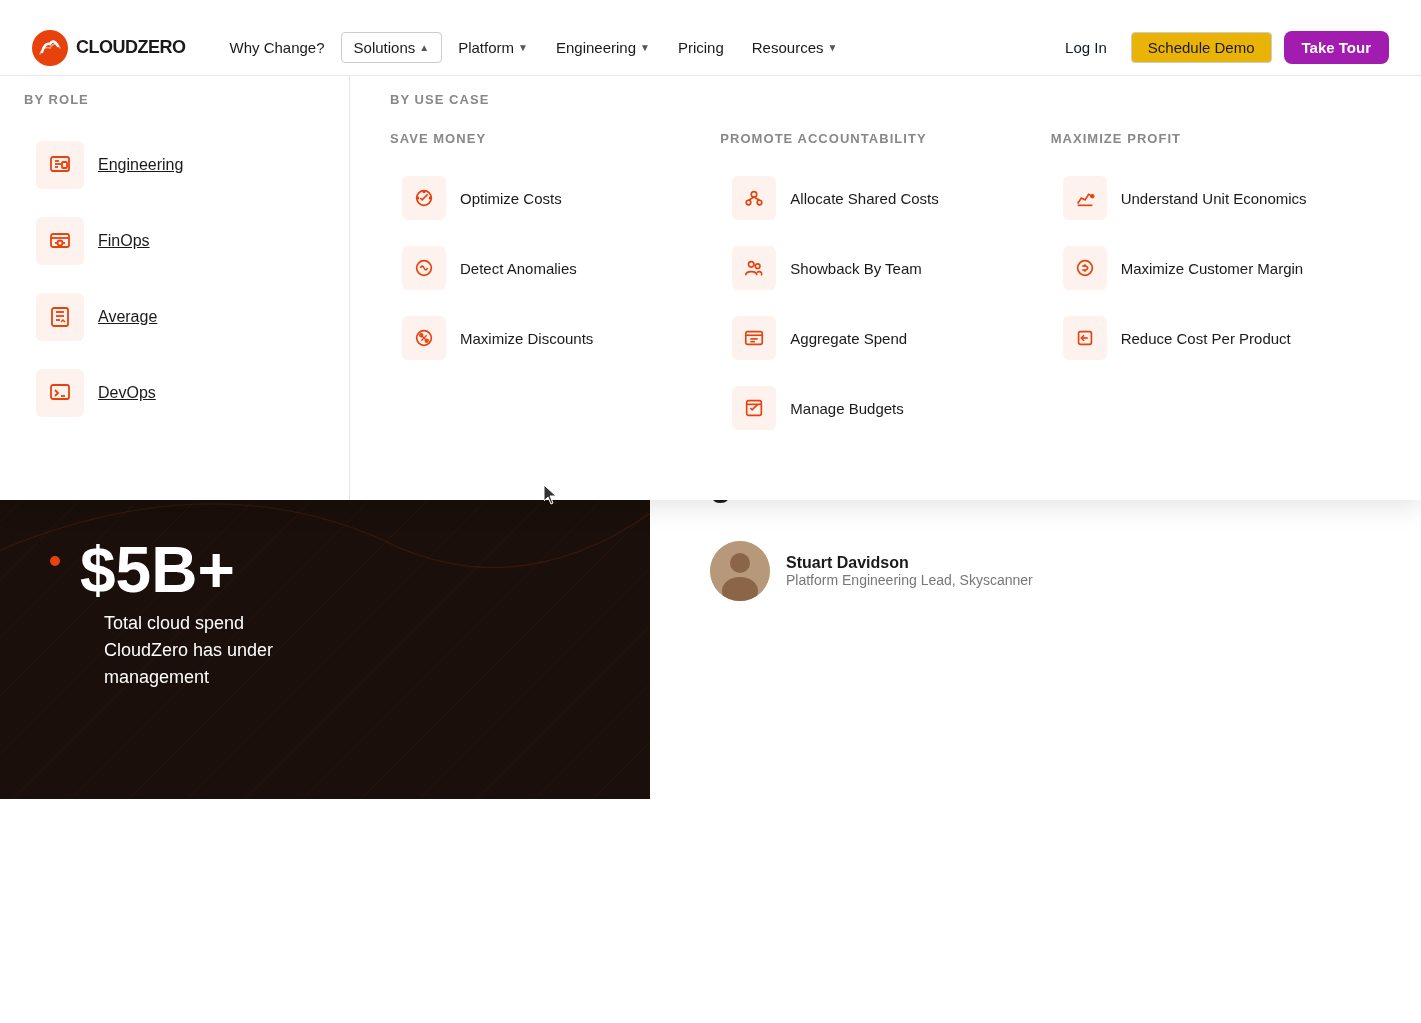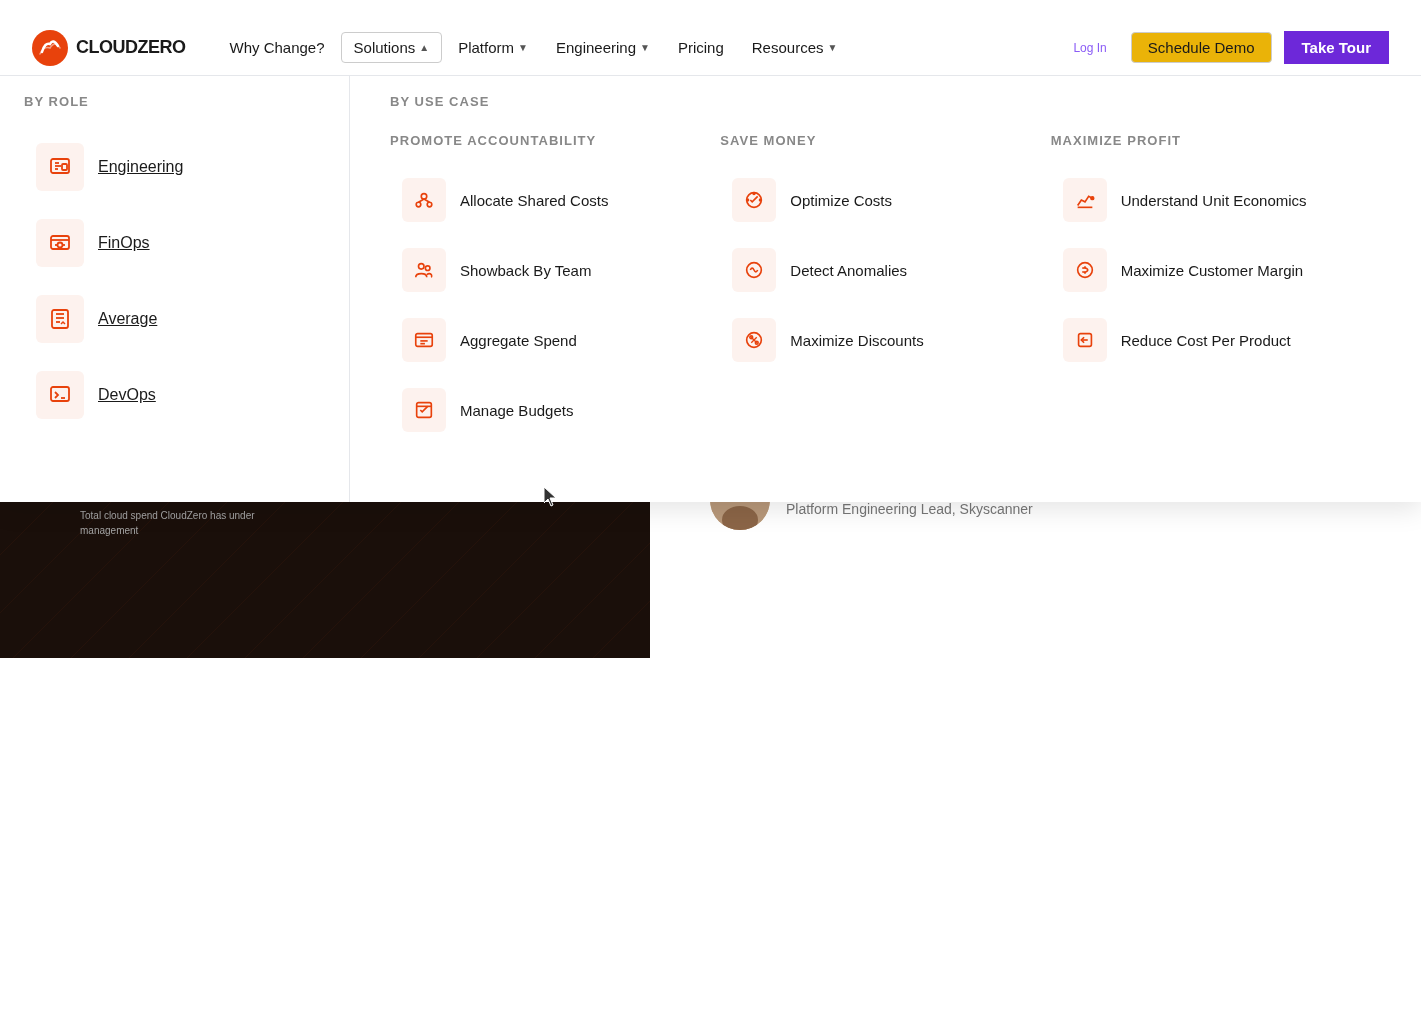--- a/index.html
+++ b/index.html
@@ -15,28 +15,28 @@
     .nav-logo-icon { width: 36px; height: 36px; }
     .nav-logo-text { font-weight: 700; font-size: 18px; color: #1a1a1a; letter-spacing: -0.5px; }
     .nav-links { display: flex; align-items: center; gap: 4px; flex: 1; }
     .nav-link {
       padding: 6px 12px; font-size: 15px; color: #1a1a1a; cursor: pointer;
       border-radius: 4px; display: flex; align-items: center; gap: 4px;
     }
     .nav-link.active { border: 1.5px solid #ccc; border-radius: 4px; text-align: center; }
     .nav-link .chevron { font-size: 10px; color: #555; }
     .nav-right { display: flex; align-items: center; gap: 12px; }
-    .btn-login { font-size: 12px; color: #8b5cf6; cursor: pointer; padding: 6px 12px; }
+    .btn-login { font-size: 15px; color: #0f172a; cursor: pointer; padding: 6px 12px; }
     .btn-schedule { font-size: 15px; color: #1a1a1a; cursor: pointer; padding: 6px 16px; border: 1.5px solid #ccc; border-radius: 4px; background: #eab308; }
-    .btn-tour { font-size: 15px; color: #fff; cursor: pointer; padding: 8px 18px; border: none; border-radius: 0; background: #6d28d9; font-weight: 600; }
+    .btn-tour { font-size: 15px; color: #fff; cursor: pointer; padding: 8px 18px; border: none; border-radius: 8px; background: #a21caf; font-weight: 600; }
 
     
     .dropdown-panel {
       position: absolute; top: 56px; left: 0; right: 0;
-      background: #fff; border-top: 6px solid #4d7c0f;
+      background: #fff; border-top: 4px solid #4d7c0f;
       box-shadow: 0 8px 24px rgba(0,0,0,0.1);
       display: flex; z-index: 99;
     }
 
     
     .by-role {
       width: 350px; min-height: 440px;
       border-right: 1px solid #e5e7eb;
       padding: 32px 24px;
     }
@@ -92,21 +92,21 @@
         transparent,
         transparent 40px,
         rgba(180,60,20,0.07) 40px,
         rgba(180,60,20,0.07) 41px
       );
     }
     .stat-block { margin-bottom: 48px; position: relative; z-index: 1; }
     .stat-row { display: flex; align-items: flex-start; gap: 20px; }
     .stat-dot { width: 10px; height: 10px; background: #e8420c; border-radius: 50%; margin-top: 18px; flex-shrink: 0; }
     .stat-number { font-size: 64px; font-weight: 700; color: #fff; line-height: 1; min-width: 180px; }
-    .stat-desc { font-size: 10px; color: #a3a3a3; line-height: 1.5; padding-top: 8px; max-width: 200px; }
+    .stat-desc { font-size: 18px; color: #ffffff; line-height: 1.5; padding-top: 8px; max-width: 200px; margin-left: 24px; }
 
     
     .quote-panel {
       flex: 1; background: #fff; padding: 60px 60px;
       display: flex; flex-direction: column; justify-content: center;
     }
     .source-logo { font-size: 22px; font-weight: 700; color: #1a1a1a; margin-bottom: 24px; font-style: italic; opacity: 0.6; }
     .quote-text { font-size: 36px; font-weight: 700; color: #1a1a1a; line-height: 1.25; margin-bottom: 36px; }
     .quote-author { display: flex; align-items: center; gap: 16px; }
     .author-avatar {
@@ -216,20 +216,58 @@
         <span class="role-label">DevOps</span>
       </div>
     </div>
   </div>
 
   <div class="by-use-case">
     <div class="section-title">By Use Case</div>
     <div class="use-case-columns">
 
       <div class="use-case-col">
+        <div class="col-title">Save Money</div>
+        <div class="use-case-items">
+          <div class="use-case-item">
+            <div class="item-icon-box">
+              <svg viewBox="0 0 24 24" fill="none" stroke="#e8420c" stroke-width="1.8">
+                <circle cx="12" cy="12" r="8"></circle>
+                <path d="M8 12 L10 14 L16 8"></path>
+                <circle cx="12" cy="5" r="1" fill="#e8420c"></circle>
+                <circle cx="19" cy="12" r="1" fill="#e8420c"></circle>
+                <circle cx="5" cy="12" r="1" fill="#e8420c"></circle>
+              </svg>
+            </div>
+            <span class="item-label">Optimize Costs</span>
+          </div>
+          <div class="use-case-item">
+            <div class="item-icon-box">
+              <svg viewBox="0 0 24 24" fill="none" stroke="#e8420c" stroke-width="1.8">
+                <circle cx="12" cy="12" r="8"></circle>
+                <path d="M8 12 Q10 8 12 12 Q14 16 16 12" stroke="#e8420c" stroke-width="1.8" fill="none"></path>
+              </svg>
+            </div>
+            <span class="item-label">Detect Anomalies</span>
+          </div>
+          <div class="use-case-item">
+            <div class="item-icon-box">
+              <svg viewBox="0 0 24 24" fill="none" stroke="#e8420c" stroke-width="1.8">
+                <circle cx="12" cy="12" r="8"></circle>
+                <path d="M9 9 L15 15 M9 15 L15 9" stroke="#e8420c" stroke-width="1.5"></path>
+                <circle cx="9" cy="9" r="1.5" fill="none" stroke="#e8420c"></circle>
+                <circle cx="15" cy="15" r="1.5" fill="none" stroke="#e8420c"></circle>
+              </svg>
+            </div>
+            <span class="item-label">Maximize Discounts</span>
+          </div>
+        </div>
+      </div>
+
+      <div class="use-case-col">
         <div class="col-title">Promote Accountability</div>
         <div class="use-case-items">
           <div class="use-case-item">
             <div class="item-icon-box">
               <svg viewBox="0 0 24 24" fill="none" stroke="#e8420c" stroke-width="1.8">
                 <circle cx="12" cy="8" r="3"></circle>
                 <circle cx="6" cy="17" r="2.5"></circle>
                 <circle cx="18" cy="17" r="2.5"></circle>
                 <line x1="12" y1="11" x2="6" y2="14.5"></line>
                 <line x1="12" y1="11" x2="18" y2="14.5"></line>
@@ -261,58 +299,20 @@
           </div>
           <div class="use-case-item">
             <div class="item-icon-box">
               <svg viewBox="0 0 24 24" fill="none" stroke="#e8420c" stroke-width="1.8">
                 <rect x="4" y="4" width="16" height="16" rx="2"></rect>
                 <path d="M8 12 L10 14 L16 8"></path>
                 <line x1="4" y1="8" x2="20" y2="8"></line>
               </svg>
             </div>
             <span class="item-label">Manage Budgets</span>
-          </div>
-        </div>
-      </div>
-
-      <div class="use-case-col">
-        <div class="col-title">Save Money</div>
-        <div class="use-case-items">
-          <div class="use-case-item">
-            <div class="item-icon-box">
-              <svg viewBox="0 0 24 24" fill="none" stroke="#e8420c" stroke-width="1.8">
-                <circle cx="12" cy="12" r="8"></circle>
-                <path d="M8 12 L10 14 L16 8"></path>
-                <circle cx="12" cy="5" r="1" fill="#e8420c"></circle>
-                <circle cx="19" cy="12" r="1" fill="#e8420c"></circle>
-                <circle cx="5" cy="12" r="1" fill="#e8420c"></circle>
-              </svg>
-            </div>
-            <span class="item-label">Optimize Costs</span>
-          </div>
-          <div class="use-case-item">
-            <div class="item-icon-box">
-              <svg viewBox="0 0 24 24" fill="none" stroke="#e8420c" stroke-width="1.8">
-                <circle cx="12" cy="12" r="8"></circle>
-                <path d="M8 12 Q10 8 12 12 Q14 16 16 12" stroke="#e8420c" stroke-width="1.8" fill="none"></path>
-              </svg>
-            </div>
-            <span class="item-label">Detect Anomalies</span>
-          </div>
-          <div class="use-case-item">
-            <div class="item-icon-box">
-              <svg viewBox="0 0 24 24" fill="none" stroke="#e8420c" stroke-width="1.8">
-                <circle cx="12" cy="12" r="8"></circle>
-                <path d="M9 9 L15 15 M9 15 L15 9" stroke="#e8420c" stroke-width="1.5"></path>
-                <circle cx="9" cy="9" r="1.5" fill="none" stroke="#e8420c"></circle>
-                <circle cx="15" cy="15" r="1.5" fill="none" stroke="#e8420c"></circle>
-              </svg>
-            </div>
-            <span class="item-label">Maximize Discounts</span>
           </div>
         </div>
       </div>
 
       <div class="use-case-col">
         <div class="col-title">Maximize Profit</div>
         <div class="use-case-items">
           <div class="use-case-item">
             <div class="item-icon-box">
               <svg viewBox="0 0 24 24" fill="none" stroke="#e8420c" stroke-width="1.8">

